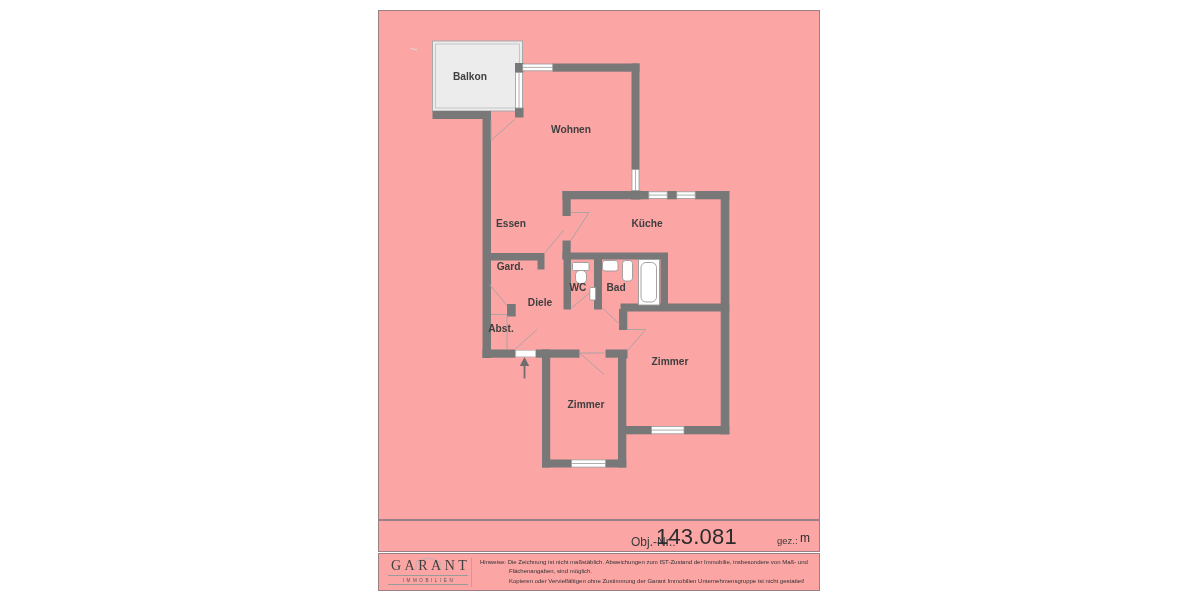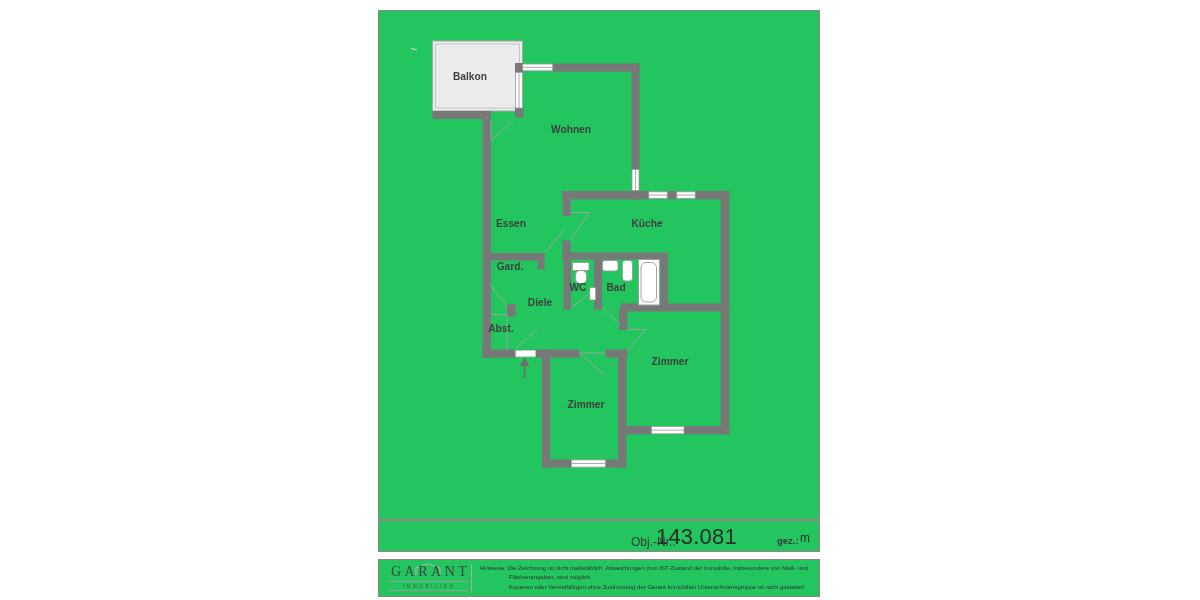--- a/index.html
+++ b/index.html
@@ -1,30 +1,30 @@
 <!DOCTYPE html>
 <html><head>
 <meta charset="utf-8">
 <style>
   html,body { margin:0; padding:0; }
   body {
     width:1200px; height:600px; background:#ffffff; position:relative;
     font-family:"Liberation Sans", sans-serif; overflow:hidden;
   }
   .sheet { position:absolute; left:378px; top:10px; width:442px; }
-  .box { box-sizing:border-box; width:442px; background:#22c55e; border:1px solid #9a8084; }
+  .box { box-sizing:border-box; width:442px; background:#fca5a5; border:1px solid #9a8084; }
   .plan-box  { height:510px; position:relative; }
   .plan-box svg { display:block; margin:0; }
   .info-row  { height:32px; position:relative; }
-  .footer-row{ height:38px; margin-top:7px; position:relative; }
+  .footer-row{ height:38px; margin-top:1px; position:relative; }
 
   
   .obj-label { position:absolute; left:252px; top:14px; font-size:12px; color:#3a3a3a; }
   .obj-value { position:absolute; left:277px; top:3px;  font-size:22px; color:#2b2b2b; letter-spacing:0.2px; }
-  .gez-label { position:absolute; left:398px; top:14px; font-size:9.5px; color:#3a3a3a;font-weight:bold; }
+  .gez-label { position:absolute; left:398px; top:14px; font-size:9.5px; color:#3a3a3a; }
   .gez-value { position:absolute; left:421px; top:10px; font-size:12px;  color:#2b2b2b; }
 
   
   .logo { position:absolute; left:9px; top:4px; width:80px; text-align:center; }
   .logo-house { position:absolute; left:27px; top:-1px; }
   .logo-name {
     display:block; position:relative; font-family:"Liberation Serif", serif;
     font-size:14px; line-height:16px; letter-spacing:3.5px; color:#3f3f3f; padding-left:3px;
   }
   .logo-sub {

